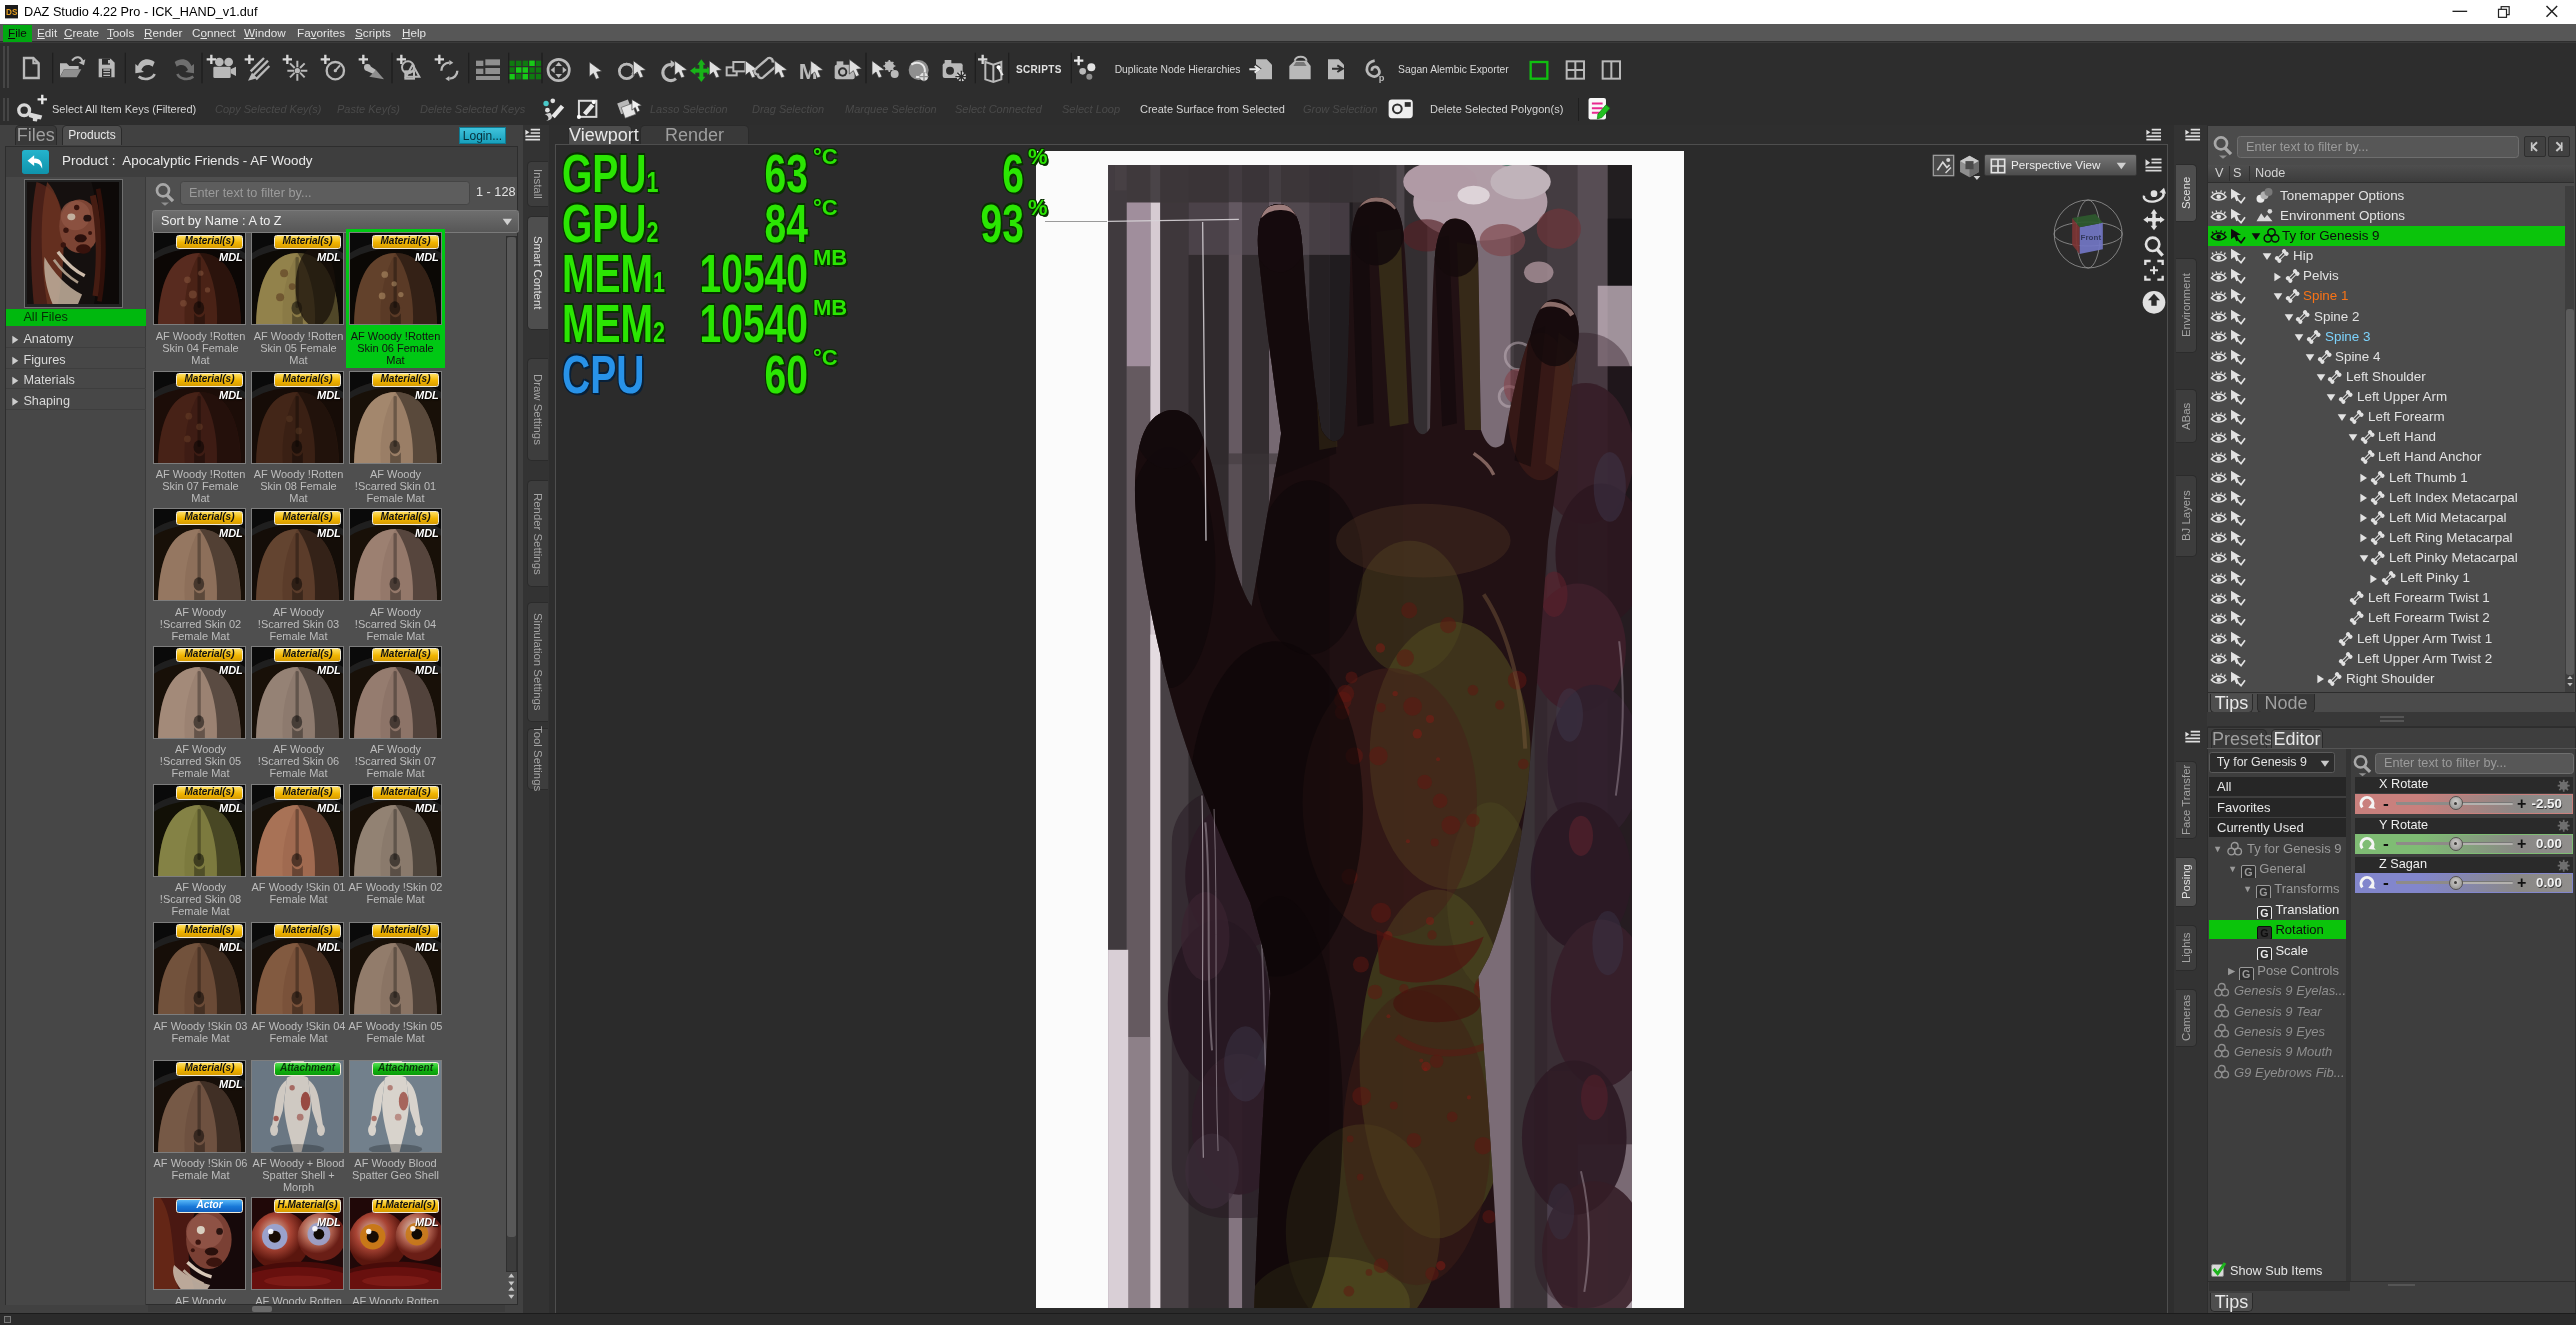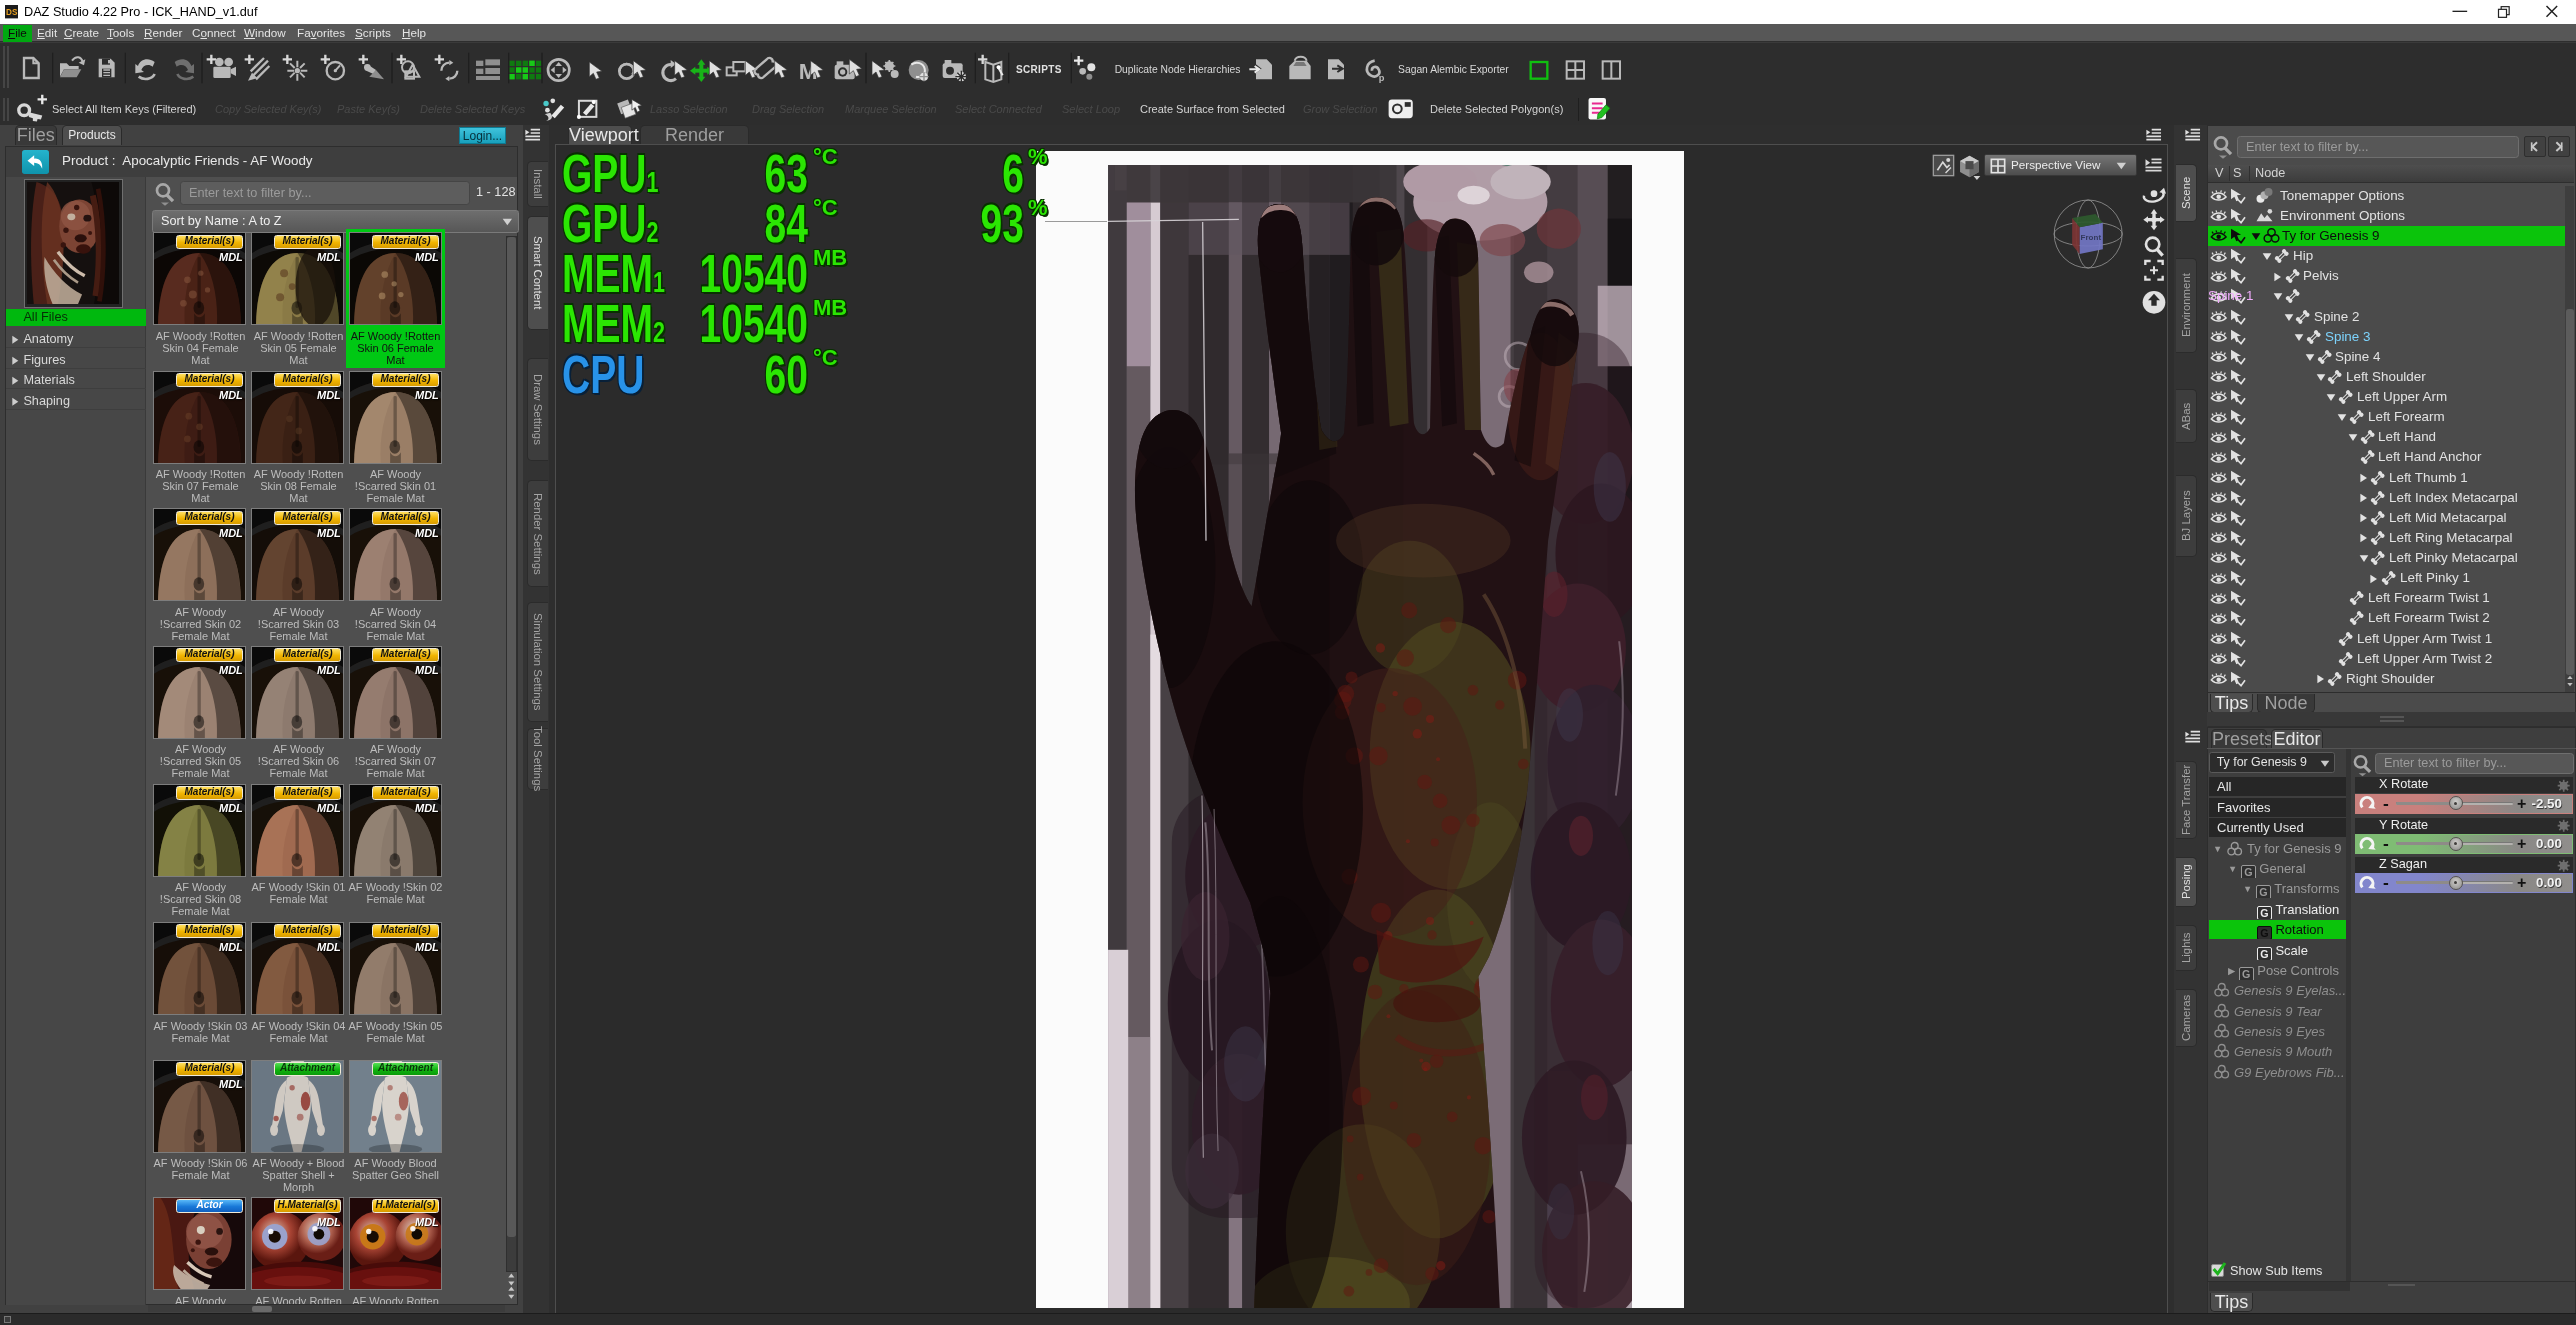--- a/index.html
+++ b/index.html
@@ -1245,21 +1245,21 @@
       <circle cx="5.5" cy="9.5" r="3.2"></circle>
       <circle cx="5.5" cy="14.5" r="3.2"></circle>
       <circle cx="20.5" cy="9.5" r="3.2"></circle>
       <circle cx="20.5" cy="14.5" r="3.2"></circle>
       <rect x="5.5" y="9.2" width="15" height="5.6"></rect>
     </g>
     <g fill="#4b4b4b" transform="rotate(-45 13 12)">
       <rect x="8" y="10.8" width="10" height="2.4"></rect>
     </g>
   </svg>
-<div class="treerow" style="top:286px;color:#f0abfc">Spine 1</div>
+<div class="treerow" style="top:286px;padding-left:95px;color:#f97316">Spine 1</div>
 <svg class="abs" style="left:2210px;top:310px" width="17.4" height="13.4" viewBox="0 0 26 20">
     <path d="M2 12 C8 4 18 4 24 12 C18 18 8 18 2 12 Z" fill="none" stroke="#e2e2e2" stroke-width="2.2"></path>
     <circle cx="13" cy="11.5" r="3.4" fill="#e2e2e2"></circle>
     <g stroke="#e2e2e2" stroke-width="1.8">
       <path d="M5 7 L3 4 M10 5 L9 2 M16 5 L17 2 M21 7 L23 4"></path>
     </g>
   </svg>
 <svg class="abs" style="left:2229px;top:309px" width="17.4" height="16" viewBox="0 0 26 24">
     <path d="M3 1 L3 17 L8 13 L11 20 L15 18 L12 11 L18 10 Z" fill="#e2e2e2"></path>
     <path d="M14 18 l4 4 6 -8" stroke="#e2e2e2" stroke-width="2.5" fill="none"></path>

